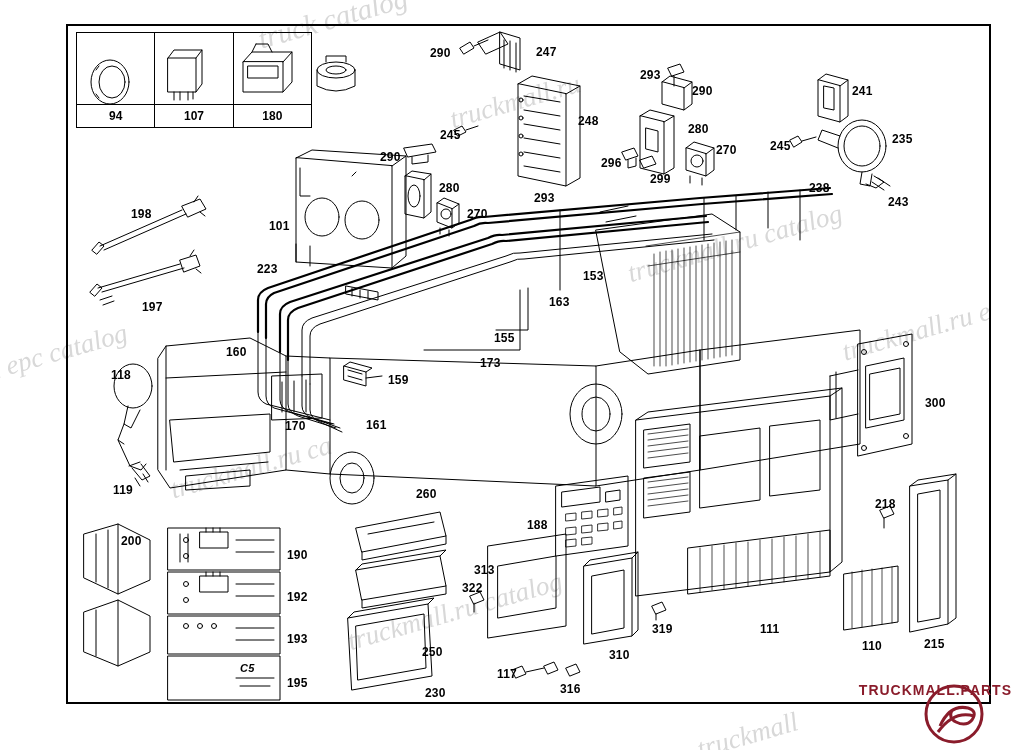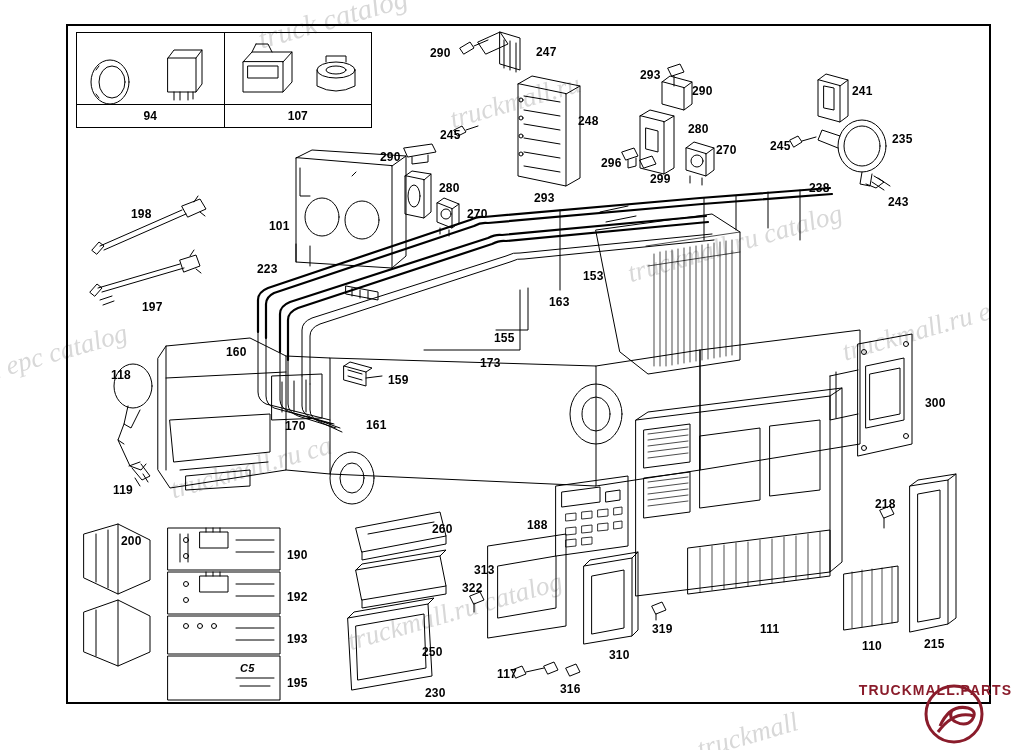--- a/index.html
+++ b/index.html
@@ -27,21 +27,21 @@
     width: 925px;
     height: 680px;
     border: 2px solid #000;
     box-sizing: border-box;
     background: transparent;
   }
   .legend-box {
     position: absolute;
     left: 76px;
     top: 32px;
-    width: 296px;
+    width: 236px;
     height: 96px;
     box-sizing: border-box;
     border: 1px solid #000;
     display: flex;
   }
   .legend-cell {
     flex: 1 1 0;
     border-right: 1px solid #000;
     position: relative;
     box-sizing: border-box;
@@ -409,20 +409,24 @@
   <div class="frame"></div>
 
   <div class="legend-box">
     <div class="legend-cell">
       <div class="legend-art"></div>
       <div class="legend-num">94</div>
     </div>
     <div class="legend-cell">
       <div class="legend-art"></div>
       <div class="legend-num">107</div>
+    </div>
+    <div class="legend-cell">
+      <div class="legend-art"></div>
+      <div class="legend-num">180</div>
     </div>
   </div>
 
   <div id="callouts">
       <div class="lbl" style="left: 430px; top: 46px;">290</div>
       <div class="lbl" style="left: 536px; top: 45px;">247</div>
       <div class="lbl" style="left: 640px; top: 68px;">293</div>
       <div class="lbl" style="left: 692px; top: 84px;">290</div>
       <div class="lbl" style="left: 852px; top: 84px;">241</div>
       <div class="lbl" style="left: 578px; top: 114px;">248</div>
@@ -449,21 +453,21 @@
       <div class="lbl" style="left: 226px; top: 345px;">160</div>
       <div class="lbl" style="left: 444px; top: 356px; margin-left: 36px;">173</div>
       <div class="lbl" style="left: 111px; top: 368px;">118</div>
       <div class="lbl" style="left: 388px; top: 373px;">159</div>
       <div class="lbl" style="left: 925px; top: 396px;">300</div>
       <div class="lbl" style="left: 285px; top: 419px;">170</div>
       <div class="lbl" style="left: 366px; top: 418px;">161</div>
       <div class="lbl" style="left: 113px; top: 483px;">119</div>
       <div class="lbl" style="left: 875px; top: 497px;">218</div>
       <div class="lbl" style="left: 527px; top: 518px;">188</div>
-      <div class="lbl" style="left: 416px; top: 522px; margin-left: 16px;">260</div>
+      <div class="lbl" style="left: 416px; top: 487px;">260</div>
       <div class="lbl" style="left: 121px; top: 534px;">200</div>
       <div class="lbl" style="left: 474px; top: 538px; margin-top: 25px;">313</div>
       <div class="lbl" style="left: 287px; top: 548px;">190</div>
       <div class="lbl" style="left: 287px; top: 590px;">192</div>
       <div class="lbl" style="left: 462px; top: 581px;">322</div>
       <div class="lbl" style="left: 287px; top: 632px;">193</div>
       <div class="lbl" style="left: 652px; top: 622px;">319</div>
       <div class="lbl" style="left: 760px; top: 622px;">111</div>
       <div class="lbl" style="left: 862px; top: 639px;">110</div>
       <div class="lbl" style="left: 924px; top: 637px;">215</div>

